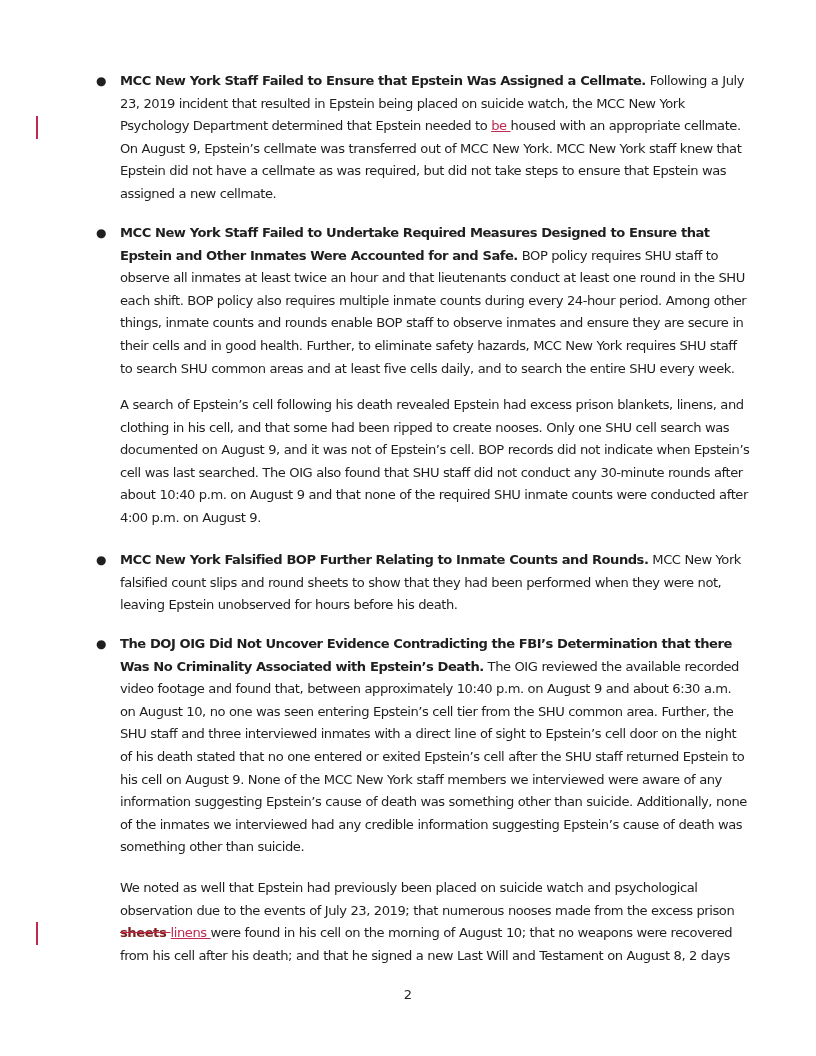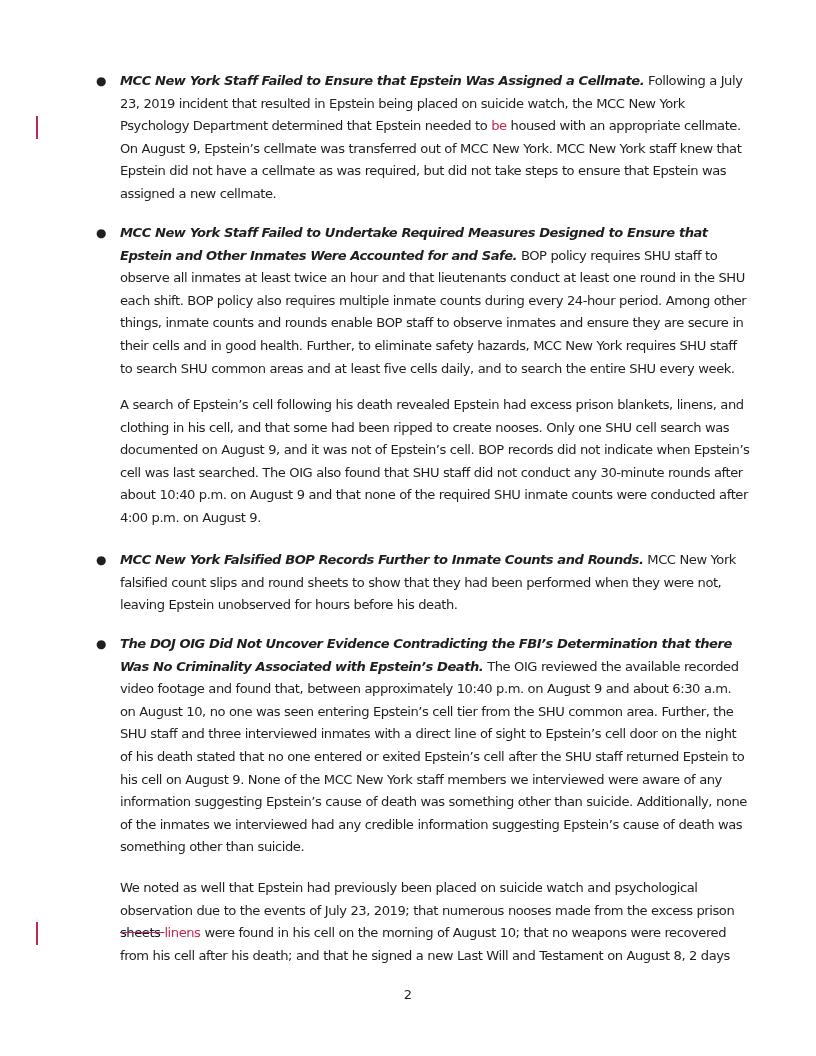--- a/index.html
+++ b/index.html
@@ -3,23 +3,23 @@
   <meta charset="utf-8">
   <style>
     html, body { margin: 0; padding: 0; background: #ffffff; }
     body { width: 816px; height: 1056px; position: relative; overflow: hidden; }
     .page {
       position: absolute; left: 0; top: 0; width: 816px; height: 1056px;
       font-family: "DejaVu Sans", sans-serif; color: #1f1f1f;
     }
     .block { position: absolute; left: 120px; width: 630px; font-size: 13.1px; line-height: 22.6px; letter-spacing: -0.45px; word-spacing: 0.2px; }
     .bullet { position: absolute; left: -24px; top: 0; font-size: 12px; }
-    .bold { font-weight: bold; letter-spacing: -0.5px; font-style: italic; }
-    .ins { color: #c0284f; text-decoration-color: #c0284f; }
-    .del { color: #0f172a; text-decoration: line-through; text-decoration-color: #c0284f; }
+    .bold { font-weight: bold; letter-spacing: -0.5px; }
+    .ins { color: #c0284f; text-decoration: underline; text-decoration-color: #c0284f; }
+    .del { color: #7f1d1d; text-decoration: line-through; text-decoration-color: #c0284f; font-weight: bold; }
     .change-bar { position: absolute; left: 36px; width: 1.5px; height: 23px; background: #c0284f; }
     .page-num { position: absolute; top: 987px; left: 0; width: 816px; text-align: center; font-size: 13px; }
   </style>
 </head>
 <body>
 
 <div class="page">
 
   <div class="change-bar" style="top:116px;"></div>
   <div class="change-bar" style="top:922px;"></div>
@@ -33,21 +33,21 @@
     <span class="bullet">●</span>
     <span class="bold">MCC New York Staff Failed to Undertake Required Measures Designed to Ensure that Epstein and Other Inmates Were Accounted for and Safe.</span><span>  BOP policy requires SHU staff to observe all inmates at least twice an hour and that lieutenants conduct at least one round in the SHU each shift. BOP policy also requires multiple inmate counts during every 24-hour period.  Among other things, inmate counts and rounds enable BOP staff to observe inmates and ensure they are secure in their cells and in good health.  Further, to eliminate safety hazards, MCC New York requires SHU staff to search SHU common areas and at least five cells daily, and to search the entire SHU every week.</span>
   </div>
 
   <div class="block" style="top:394px;">
     <span>A search of Epstein’s cell following his death revealed Epstein had excess prison blankets, linens, and clothing in his cell, and that some had been ripped to create nooses.  Only one SHU cell search was documented on August 9, and it was not of Epstein’s cell.  BOP records did not indicate when Epstein’s cell was last searched.  The OIG also found that SHU staff did not conduct any 30-minute rounds after about 10:40 p.m. on August 9 and that none of the required SHU inmate counts were conducted after 4:00 p.m. on August 9.</span>
   </div>
 
   <div class="block" style="top:549px;">
     <span class="bullet">●</span>
-    <span class="bold">MCC New York Falsified BOP Records Further to Inmate Counts and Rounds.</span><span>  MCC New York falsified count slips and round sheets to show that they had been performed when they were not, leaving Epstein unobserved for hours before his death.</span>
+    <span class="bold">MCC New York Falsified BOP Further Relating to Inmate Counts and Rounds.</span><span>  MCC New York falsified count slips and round sheets to show that they had been performed when they were not, leaving Epstein unobserved for hours before his death.</span>
   </div>
 
   <div class="block" style="top:633px;">
     <span class="bullet">●</span>
     <span class="bold">The DOJ OIG Did Not Uncover Evidence Contradicting the FBI’s Determination that there Was No Criminality Associated with Epstein’s Death.</span><span>  The OIG reviewed the available recorded video footage and found that, between approximately 10:40 p.m. on August 9 and about 6:30 a.m. on August 10, no one was seen entering Epstein’s cell tier from the SHU common area.  Further, the SHU staff and three interviewed inmates with a direct line of sight to Epstein’s cell door on the night of his death stated that no one entered or exited Epstein’s cell after the SHU staff returned Epstein to his cell on August 9.  None of the MCC New York staff members we interviewed were aware of any information suggesting Epstein’s cause of death was something other than suicide.  Additionally, none of the inmates we interviewed had any credible information suggesting Epstein’s cause of death was something other than suicide.</span>
   </div>
 
   <div class="block" style="top:877px;">
     <span>We noted as well that Epstein had previously been placed on suicide watch and psychological observation due to the events of July 23, 2019; that numerous nooses made from the excess prison </span><span class="del">sheets </span><span class="ins">linens </span><span>were found in his cell on the morning of August 10; that no weapons were recovered from his cell after his death; and that he signed a new Last Will and Testament on August 8, 2 days</span>
   </div>

